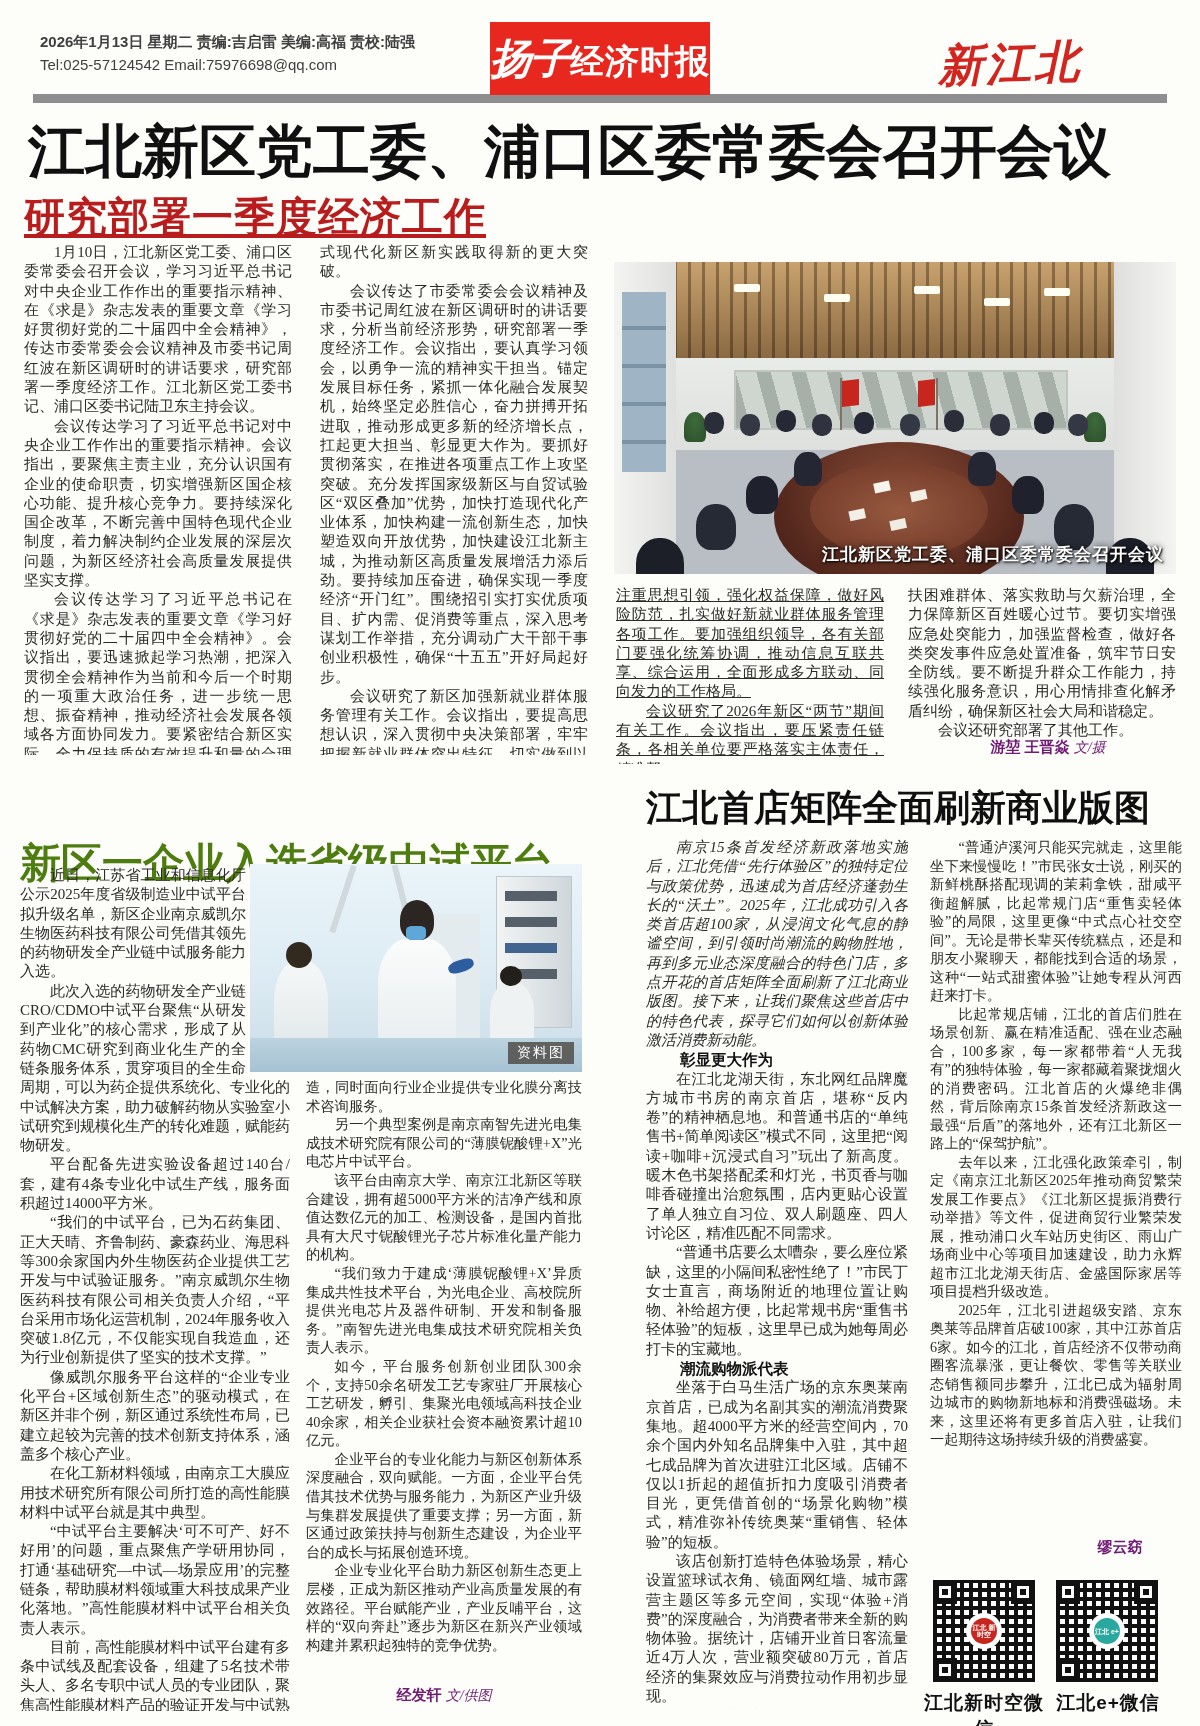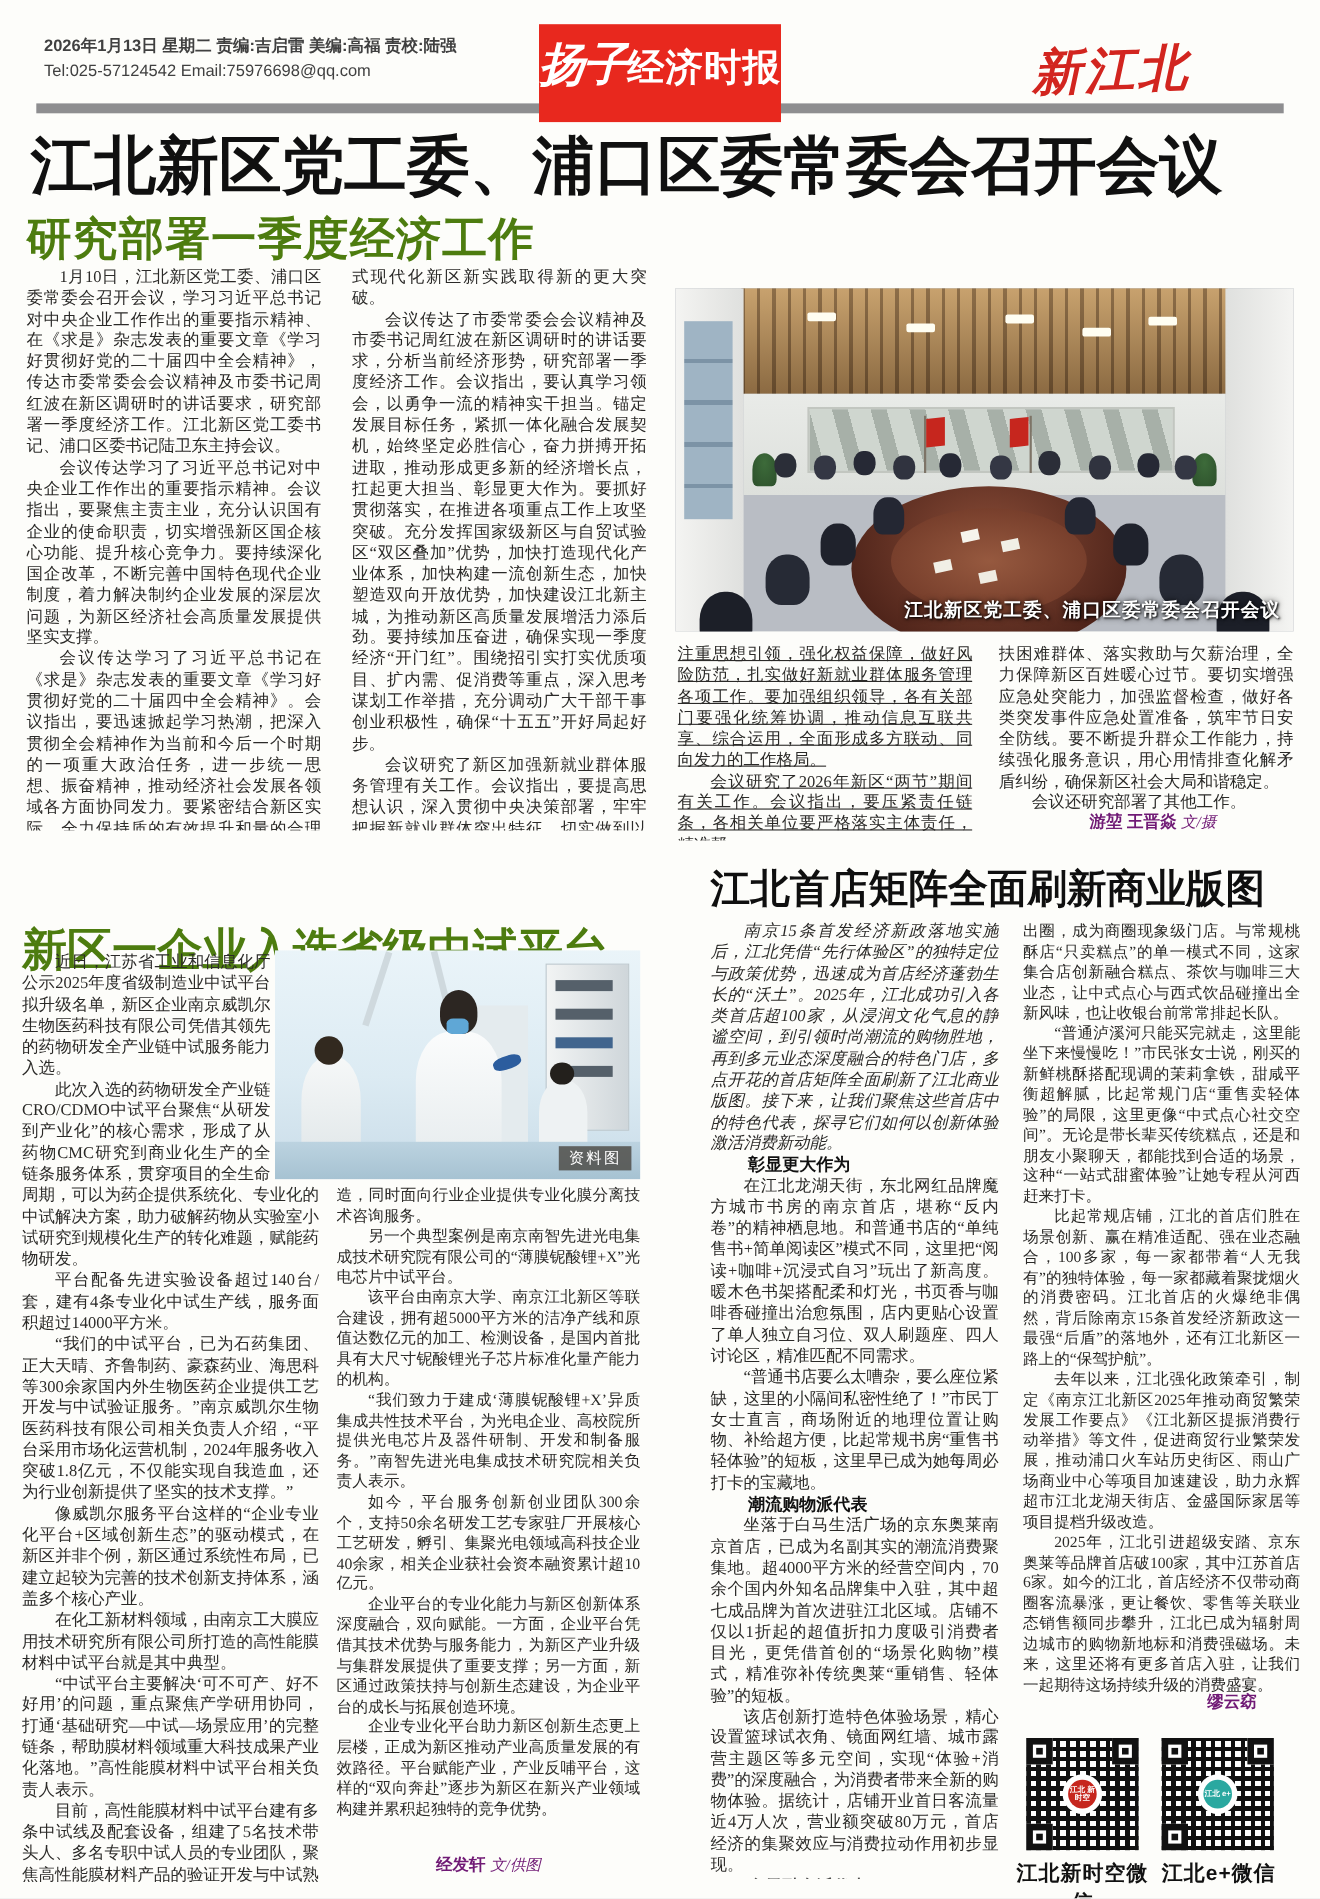--- a/index.html
+++ b/index.html
@@ -3,30 +3,30 @@
 <meta charset="utf-8">
 <style>
   html,body{margin:0;padding:0;background:#e9e9e9;}
   #page{position:relative;width:1200px;height:1726px;margin:0 auto;background:#fdfdfa;overflow:hidden;
         font-family:"Liberation Serif",serif;color:#2b2a28;}
   .abs{position:absolute;}
   
   .hdr-info{left:40px;top:30px;font-family:"Liberation Sans",sans-serif;font-size:15px;color:#404040;line-height:23px;font-weight:600;}
   .hdr-info .l2{font-weight:500;}
   .hdr-rule{left:33px;top:94px;width:1134px;height:9px;background:#8e8e90;}
-  .masthead{left:490px;top:22px;width:220px;height:89px;background:#e8281e;color:#fff;text-align:center;line-height:73px;white-space:nowrap;}
+  .masthead{left:490px;top:22px;width:220px;height:73px;background:#e8281e;color:#fff;text-align:center;line-height:73px;white-space:nowrap;}
   .masthead .script{font-family:"DejaVu Serif",serif;font-style:italic;font-weight:bold;font-size:42px;letter-spacing:-2px;}
   .masthead .rest{font-family:"Liberation Sans",sans-serif;font-weight:bold;font-size:34px;letter-spacing:1px;}
   .brand{left:938px;top:34px;width:150px;font-family:"DejaVu Serif",serif;font-style:italic;font-weight:900;
          font-size:45px;color:#d2251f;letter-spacing:3px;transform:rotate(-2deg);white-space:nowrap;}
   .pagenum{left:1076px;top:8px;font-family:"Liberation Sans",sans-serif;font-weight:bold;font-size:88px;color:#97979a;line-height:1;}
   
   .lead-headline{left:28px;top:120px;width:1146px;font-family:"Liberation Sans",sans-serif;font-weight:900;
                  font-size:57px;line-height:1.1;color:#101010;letter-spacing:0px;white-space:nowrap;}
-  .lead-sub{left:24px;top:190px;font-family:"Liberation Sans",sans-serif;font-weight:600;font-size:41px;color:#4d7c0f;letter-spacing:1px;}
+  .lead-sub{left:24px;top:190px;font-family:"Liberation Sans",sans-serif;font-weight:600;font-size:41px;color:#b91c1c;letter-spacing:1px;text-decoration:underline;}
   .h2-plat{left:20px;top:836px;width:552px;font-family:"Liberation Sans",sans-serif;font-weight:900;font-size:41px;color:#4d7c0f;white-space:nowrap;}
   .h2-shop{left:646px;top:784px;width:536px;font-family:"Liberation Sans",sans-serif;font-weight:900;font-size:36px;color:#0f0f0f;white-space:nowrap;}
   
   .col{overflow:hidden;text-align:justify;font-size:15px;line-height:19.3px;}
   .para{margin:0;text-indent:2em;}
   .para.cont{text-indent:0;}
   .kai{font-style:italic;}
   .subhead{margin:0;text-indent:2.2em;font-family:"Liberation Sans",sans-serif;font-weight:bold;font-size:15.5px;color:#111;}
   .byline{font-family:"Liberation Sans",sans-serif;text-align:center;font-size:15px;color:#701a75;}
   .byline .names{font-weight:bold;}
@@ -217,21 +217,20 @@
     <p class="para">在江北龙湖天街，东北网红品牌魔方城市书房的南京首店，堪称“反内卷”的精神栖息地。和普通书店的“单纯售书+简单阅读区”模式不同，这里把“阅读+咖啡+沉浸式自习”玩出了新高度。暖木色书架搭配柔和灯光，书页香与咖啡香碰撞出治愈氛围，店内更贴心设置了单人独立自习位、双人刷题座、四人讨论区，精准匹配不同需求。</p>
     <p class="para">“普通书店要么太嘈杂，要么座位紧缺，这里的小隔间私密性绝了！”市民丁女士直言，商场附近的地理位置让购物、补给超方便，比起常规书房“重售书轻体验”的短板，这里早已成为她每周必打卡的宝藏地。</p>
     <p class="subhead">潮流购物派代表</p>
     <p class="para">坐落于白马生活广场的京东奥莱南京首店，已成为名副其实的潮流消费聚集地。超4000平方米的经营空间内，70余个国内外知名品牌集中入驻，其中超七成品牌为首次进驻江北区域。店铺不仅以1折起的超值折扣力度吸引消费者目光，更凭借首创的“场景化购物”模式，精准弥补传统奥莱“重销售、轻体验”的短板。</p>
     <p class="para">该店创新打造特色体验场景，精心设置篮球试衣角、镜面网红墙、城市露营主题区等多元空间，实现“体验+消费”的深度融合，为消费者带来全新的购物体验。据统计，店铺开业首日客流量近4万人次，营业额突破80万元，首店经济的集聚效应与消费拉动作用初步显现。</p>
     <p class="subhead">多元融合派代表</p>
 
   </div>
 
   <div class="abs col" style="left:930px;top:838px;width:252px;height:722px;font-size:14.2px;line-height:18.5px;">
-    <p class="para cont">出圈，成为商圈现象级门店。与常规桃酥店“只卖糕点”的单一模式不同，这家集合店创新融合糕点、茶饮与咖啡三大业态，让中式点心与西式饮品碰撞出全新风味，也让收银台前常常排起长队。</p>
     <p class="para">“普通泸溪河只能买完就走，这里能坐下来慢慢吃！”市民张女士说，刚买的新鲜桃酥搭配现调的茉莉拿铁，甜咸平衡超解腻，比起常规门店“重售卖轻体验”的局限，这里更像“中式点心社交空间”。无论是带长辈买传统糕点，还是和朋友小聚聊天，都能找到合适的场景，这种“一站式甜蜜体验”让她专程从河西赶来打卡。</p>
     <p class="para">比起常规店铺，江北的首店们胜在场景创新、赢在精准适配、强在业态融合，100多家，每一家都带着“人无我有”的独特体验，每一家都藏着聚拢烟火的消费密码。江北首店的火爆绝非偶然，背后除南京15条首发经济新政这一最强“后盾”的落地外，还有江北新区一路上的“保驾护航”。</p>
     <p class="para">去年以来，江北强化政策牵引，制定《南京江北新区2025年推动商贸繁荣发展工作要点》《江北新区提振消费行动举措》等文件，促进商贸行业繁荣发展，推动浦口火车站历史街区、雨山广场商业中心等项目加速建设，助力永辉超市江北龙湖天街店、金盛国际家居等项目提档升级改造。</p>
     <p class="para">2025年，江北引进超级安踏、京东奥莱等品牌首店破100家，其中江苏首店6家。如今的江北，首店经济不仅带动商圈客流暴涨，更让餐饮、零售等关联业态销售额同步攀升，江北已成为辐射周边城市的购物新地标和消费强磁场。未来，这里还将有更多首店入驻，让我们一起期待这场持续升级的消费盛宴。</p>
   </div>
 
   <div class="abs byline" style="left:1060px;top:1538px;width:120px;">
     <span class="names">缪云窈</span>
   </div>
 

